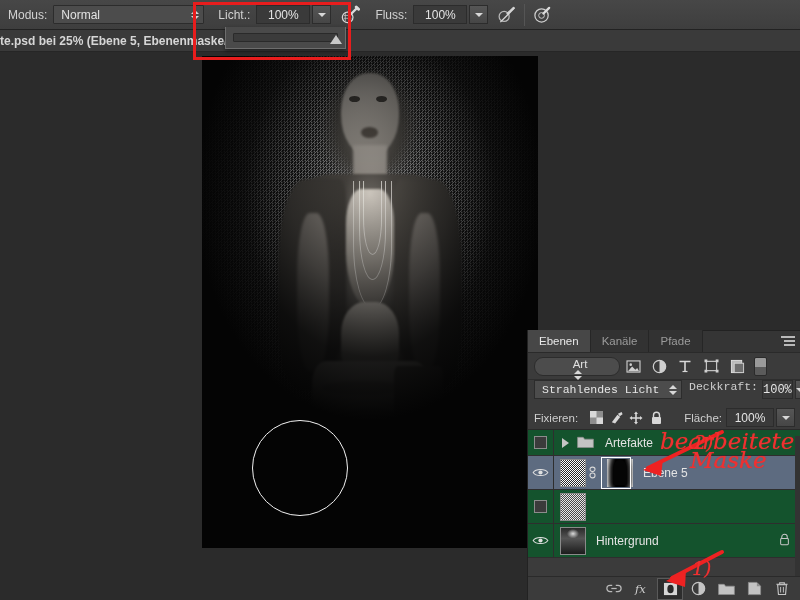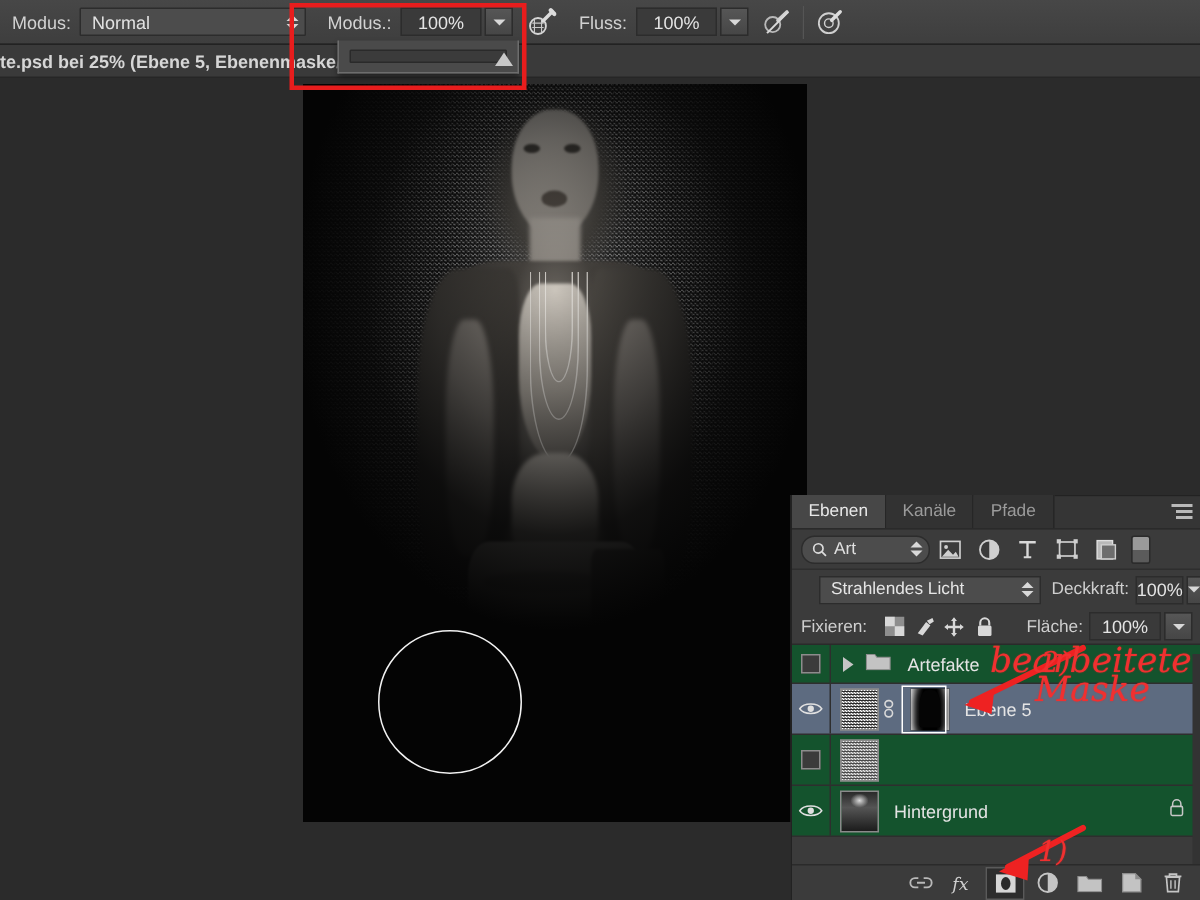--- a/index.html
+++ b/index.html
@@ -361,39 +361,40 @@
     padding: 0 0 0 6px;
     background: #3b3b3b;
     border-bottom: 1px solid #2e2e2e;
   }
   .kind-select {
     width: 86px; height: 19px;
     background: #4c4c4c; border: 1px solid #2c2c2c;
     border-radius: 9px;
     display: flex; align-items: center;
     padding: 0 4px 0 6px;
-    color: #e0e0e0; font-size: 11.5px;
+    color: #e0e0e0; font-size: 11.5px; flex-direction: column;
   }
   .kind-select .txt { flex: 1; margin-left: 4px; }
   .filt-ico {
     width: 26px; height: 22px;
     display: flex; align-items: center; justify-content: center;
   }
   .filt-toggle {
     width: 13px; height: 19px;
     margin-left: 4px;
     background: linear-gradient(#9a9a9a 0 50%, #5b5b5b 50% 100%);
     border: 1px solid #2b2b2b; border-radius: 2px;
   }
 
   .blend-row {
     height: 26px;
-    display: flex; align-items: center;
-    padding: 0 5px 0 18px;
+    display: flex; align-items: flex-start;
+    padding: 0 5px 0 6px;
     background: #3b3b3b;
+    font-family: Liberation Mono, monospace;
   }
   .blend-select {
     flex: 0 0 148px; height: 19px;
     background: #4c4c4c; border: 1px solid #2c2c2c;
     display: flex; align-items: center;
     padding: 0 4px 0 7px;
     color: #e6e6e6; font-size: 11.5px;
   }
   .blend-select .txt { flex: 1; }
   .mini-label { color: #cfcfcf; font-size: 11.5px; margin-left: 7px; }
@@ -526,21 +527,21 @@
   <div class="options-bar">
     <span class="ob-label">Modus:</span>
     <div class="ob-select" style="width:151px">
       <span class="txt">Normal</span>
       <span class="updown">
           <i class="up"></i>
           <i class="dn"></i>
         </span>
     </div>
 
-    <span class="ob-label" style="margin-left:14px">Modus.:</span>
+    <span class="ob-label" style="margin-left:14px">Licht.:</span>
     <div class="num-field">100%</div>
     <div class="dd-btn">
         <span class="car"></span>
       </div>
     <div class="tool-ico" style="margin-left:6px">
       <svg width="19" height="19" viewBox="0 0 20 20">
         <circle cx="7" cy="13" r="5.6" fill="none" stroke="#d6d6d6" stroke-width="1.3"></circle>
         <path d="M3 11h8M3 14h8M4.5 8.5v9M9.5 8.5v9" stroke="#c8c8c8" stroke-width=".8"></path>
         <path d="M10.5 9.5 L17 3" stroke="#dcdcdc" stroke-width="2.4" stroke-linecap="round"></path>
         <path d="M16 2l2.5 2.5" stroke="#dcdcdc" stroke-width="3" stroke-linecap="round"></path>

